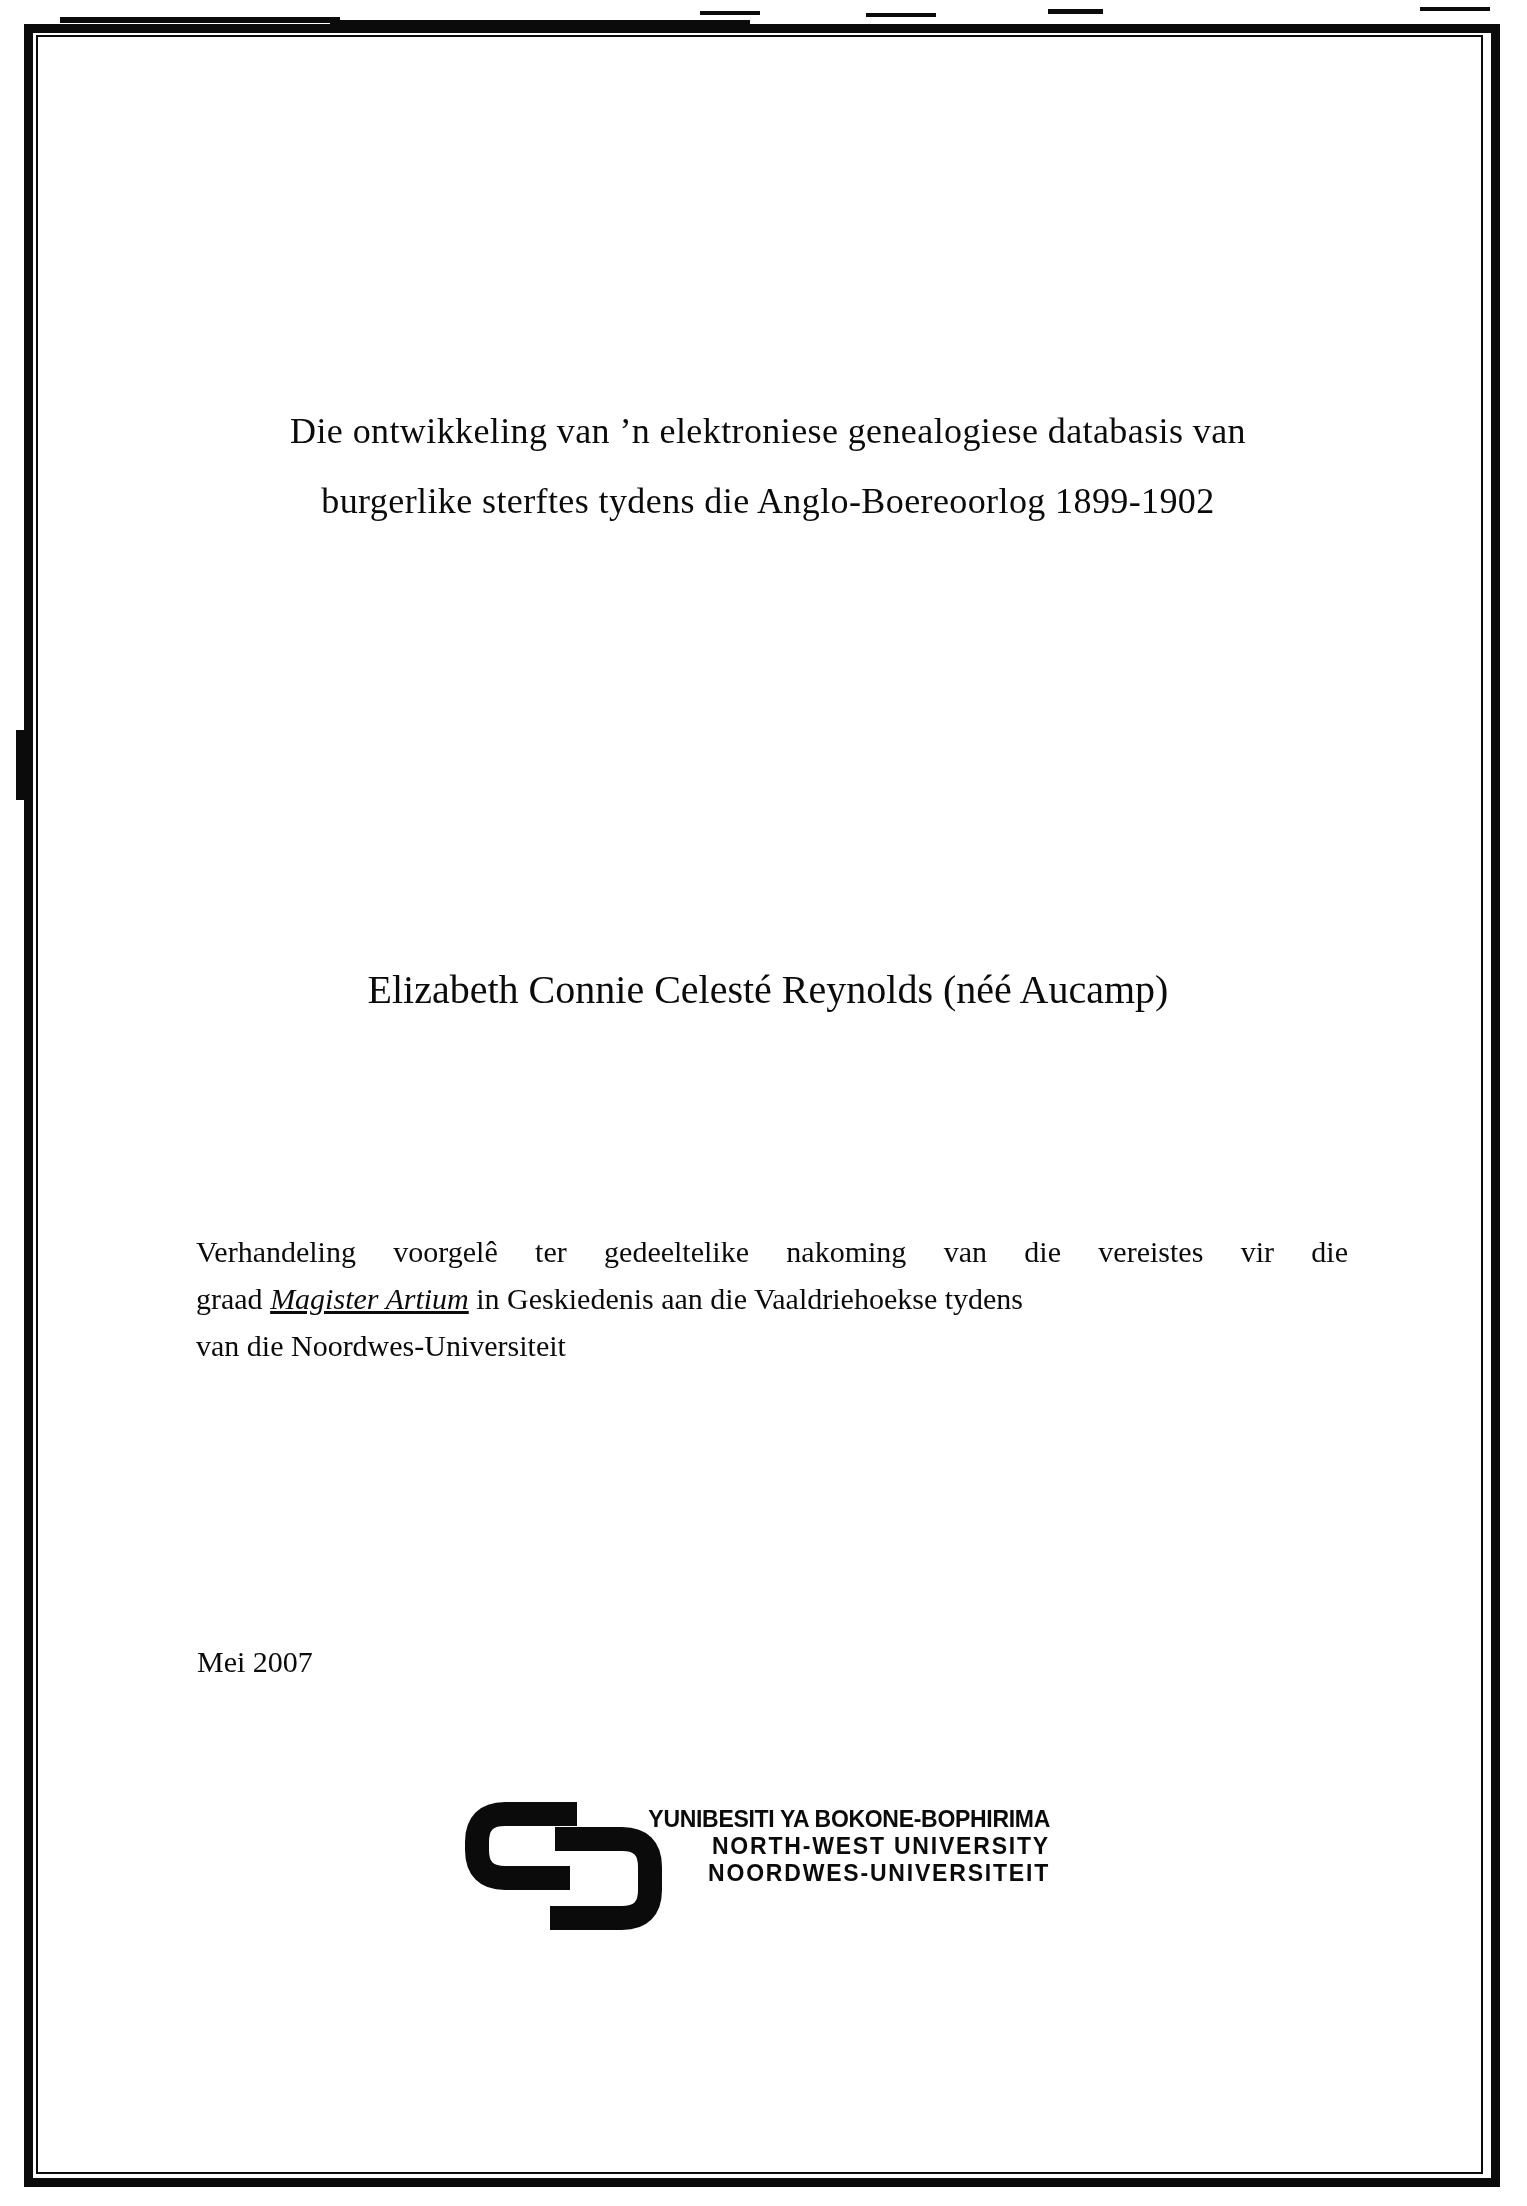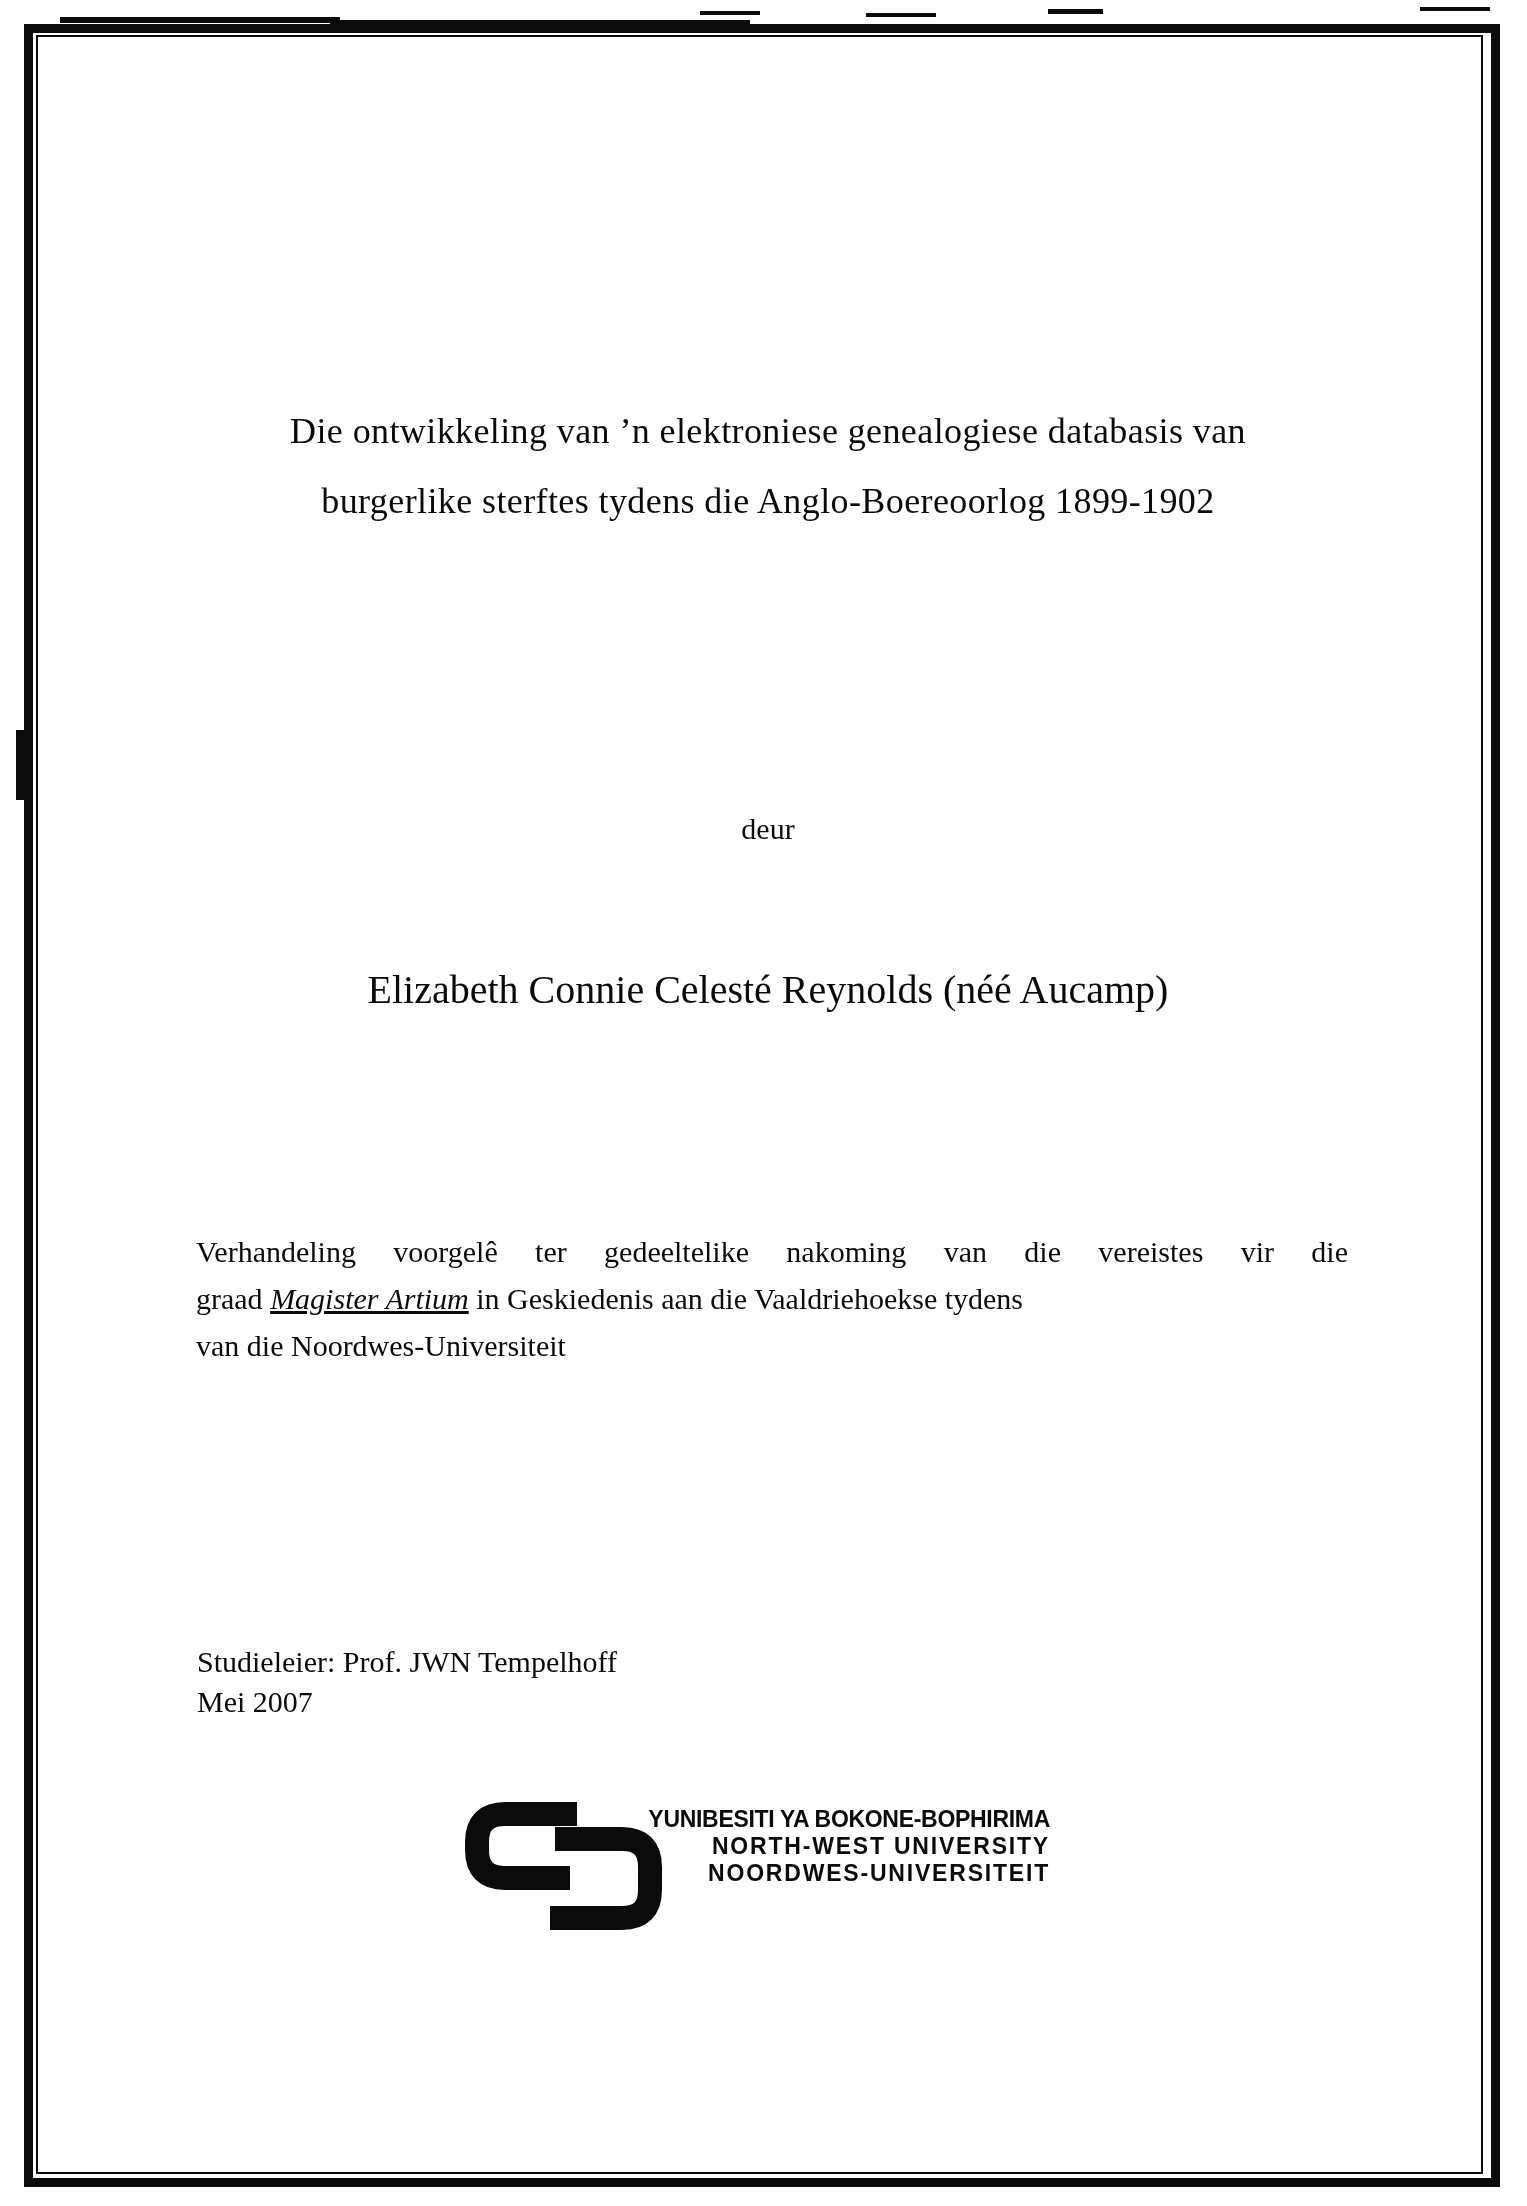--- a/index.html
+++ b/index.html
@@ -66,32 +66,30 @@
   <div class="scan-dash" style="left:866px;top:13px;width:70px;height:4px;"></div>
   <div class="scan-dash" style="left:1048px;top:9px;width:55px;height:5px;"></div>
   <div class="scan-dash" style="left:1420px;top:7px;width:70px;height:4px;"></div>
   <div class="scan-dash" style="left:16px;top:730px;width:10px;height:70px;"></div>
 
   <div class="title-block">
     <div>Die ontwikkeling van ’n elektroniese genealogiese databasis van</div>
     <div>burgerlike sterftes tydens die Anglo-Boereoorlog 1899-1902</div>
   </div>
 
-  <div class="byline">deur</div>
 
   <div class="author">Elizabeth Connie Celesté Reynolds (néé Aucamp)</div>
 
   <div class="statement">
     <div class="just">Verhandeling voorgelê ter gedeeltelike nakoming van die vereistes vir die</div>
     <div><span>graad </span><i>Magister Artium</i><span> in Geskiedenis aan die Vaaldriehoekse tydens</span></div>
     <div>van die Noordwes-Universiteit</div>
   </div>
 
   <div class="supervisor-block">
-    <div>Studieleier: Prof. JWN Tempelhoff</div>
     <div>Mei 2007</div>
   </div>
 
   <div class="logo">
     <svg class="logo-mark" width="230" height="160" viewBox="458 1790 230 160">
       <path d="M 577 1814 H 505 Q 477 1814 477 1842 V 1850 Q 477 1878 505 1878 H 570" fill="none" stroke="#0b0b0b" stroke-width="24" stroke-linecap="butt"></path>
       <path d="M 555 1839 H 622 Q 650 1839 650 1867 V 1890 Q 650 1918 622 1918 H 550" fill="none" stroke="#0b0b0b" stroke-width="24" stroke-linecap="butt"></path>
     </svg>
     <div class="logo-text">
       <div class="l1">YUNIBESITI YA BOKONE-BOPHIRIMA</div>

